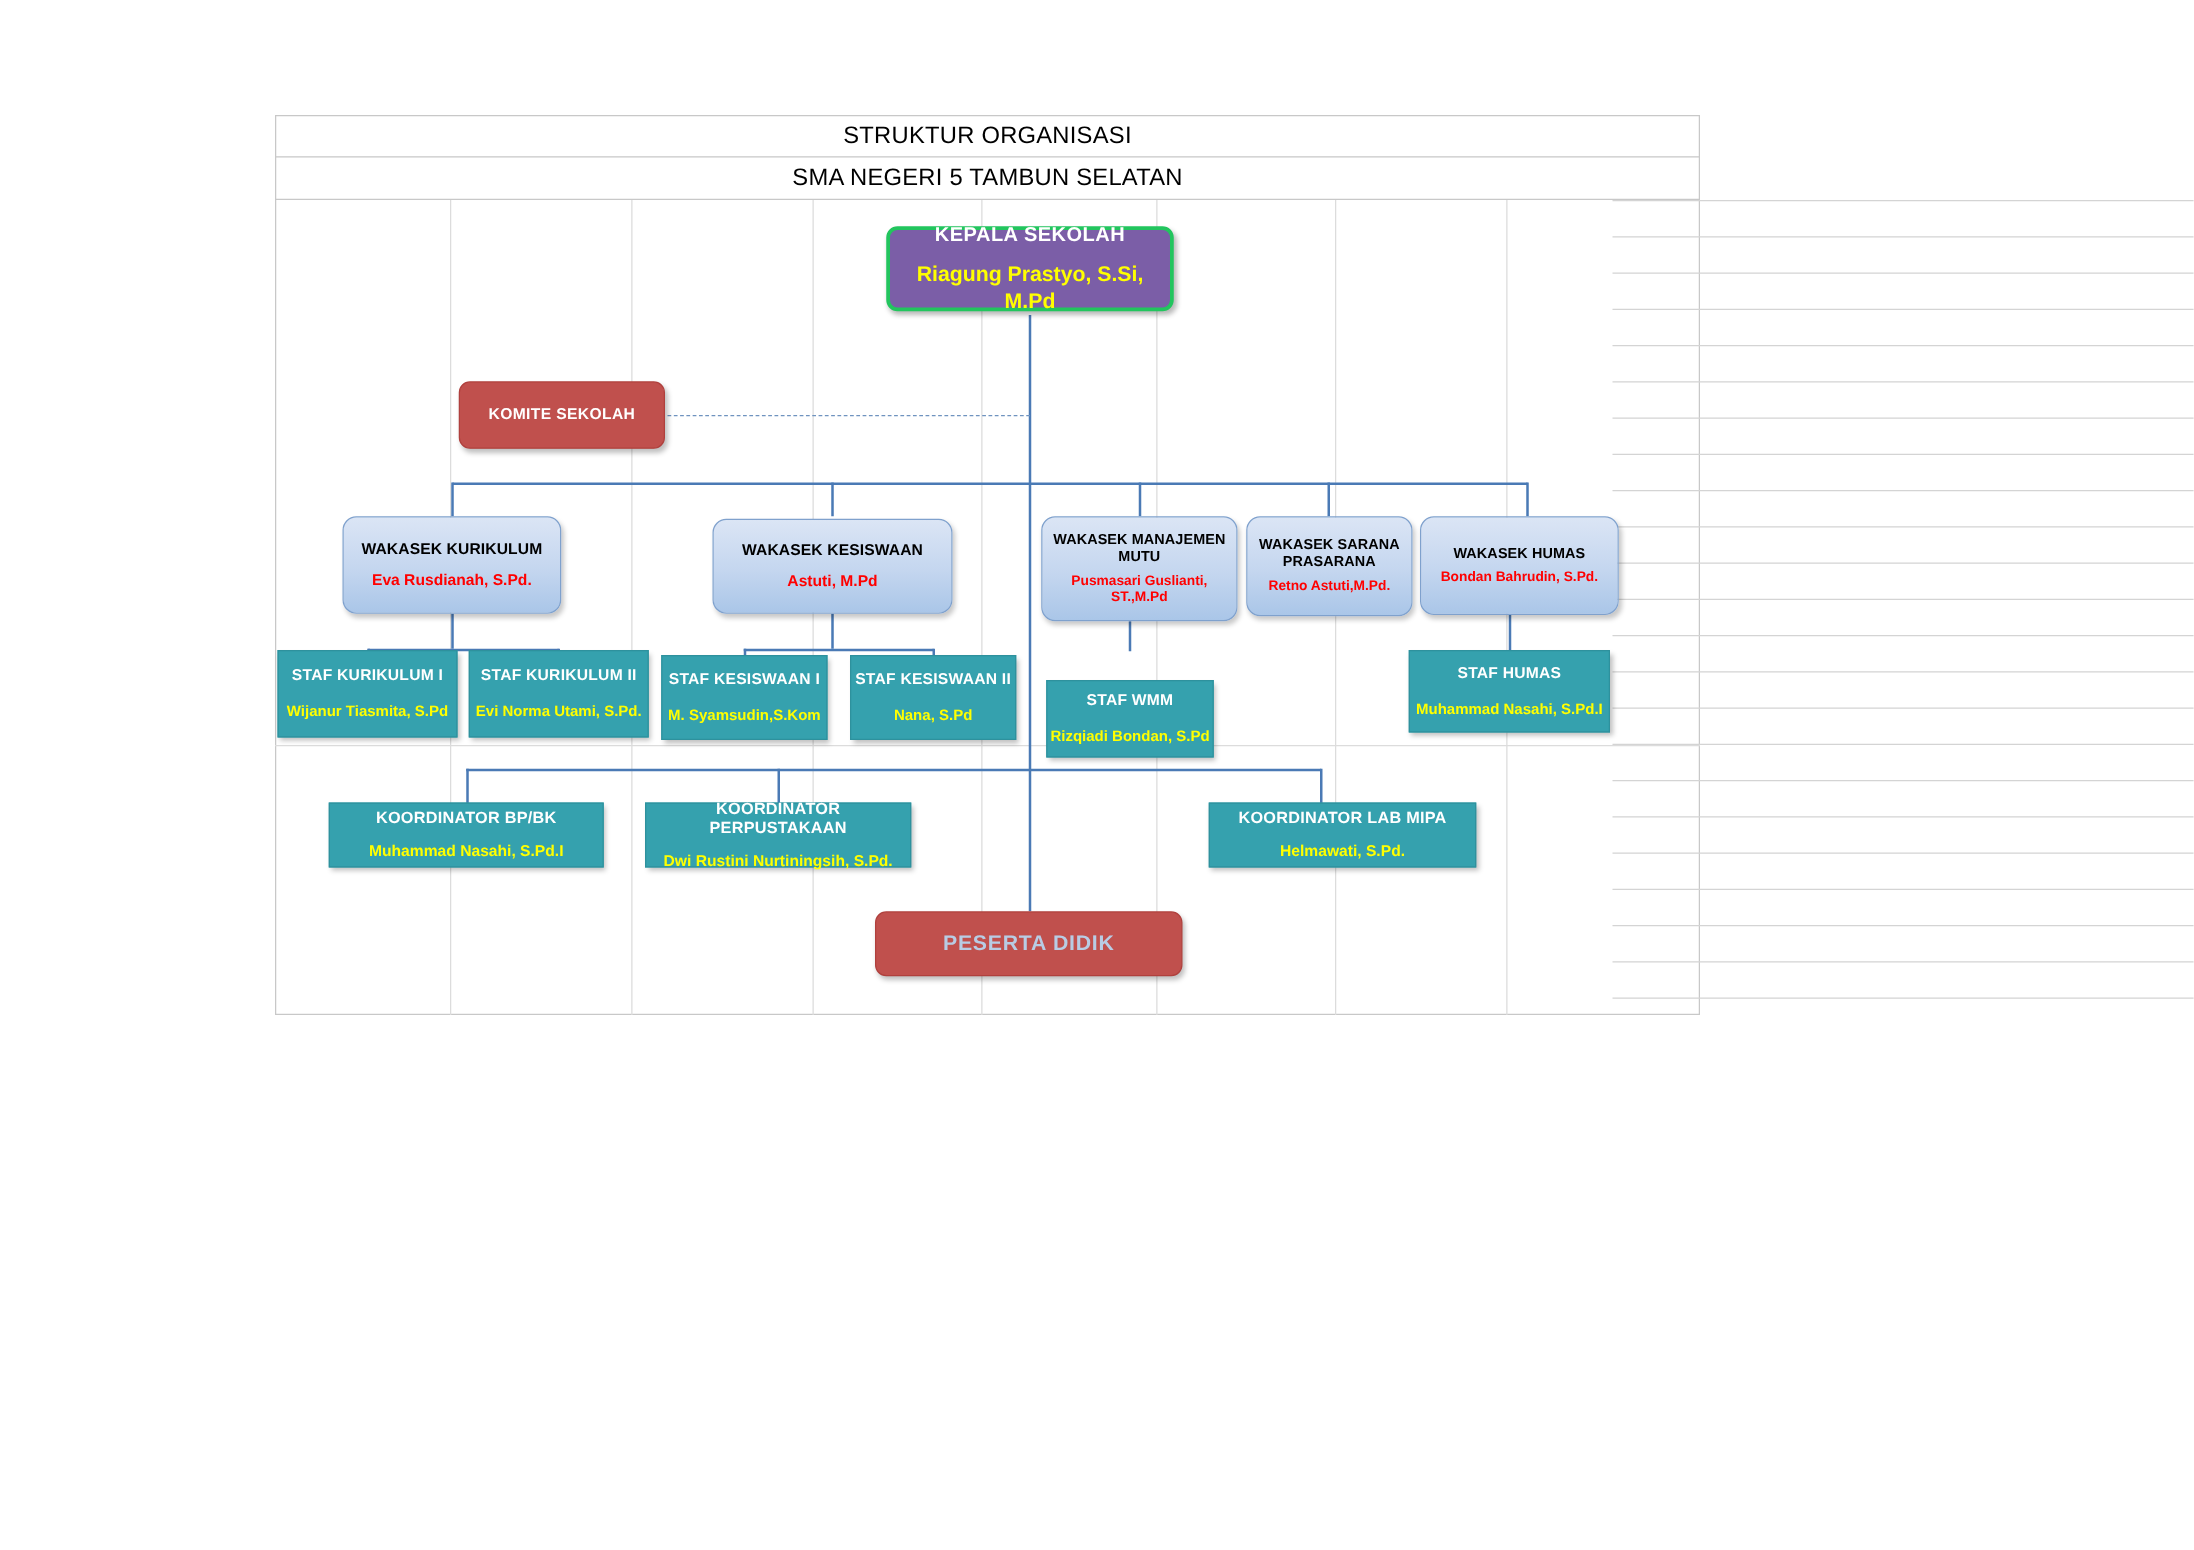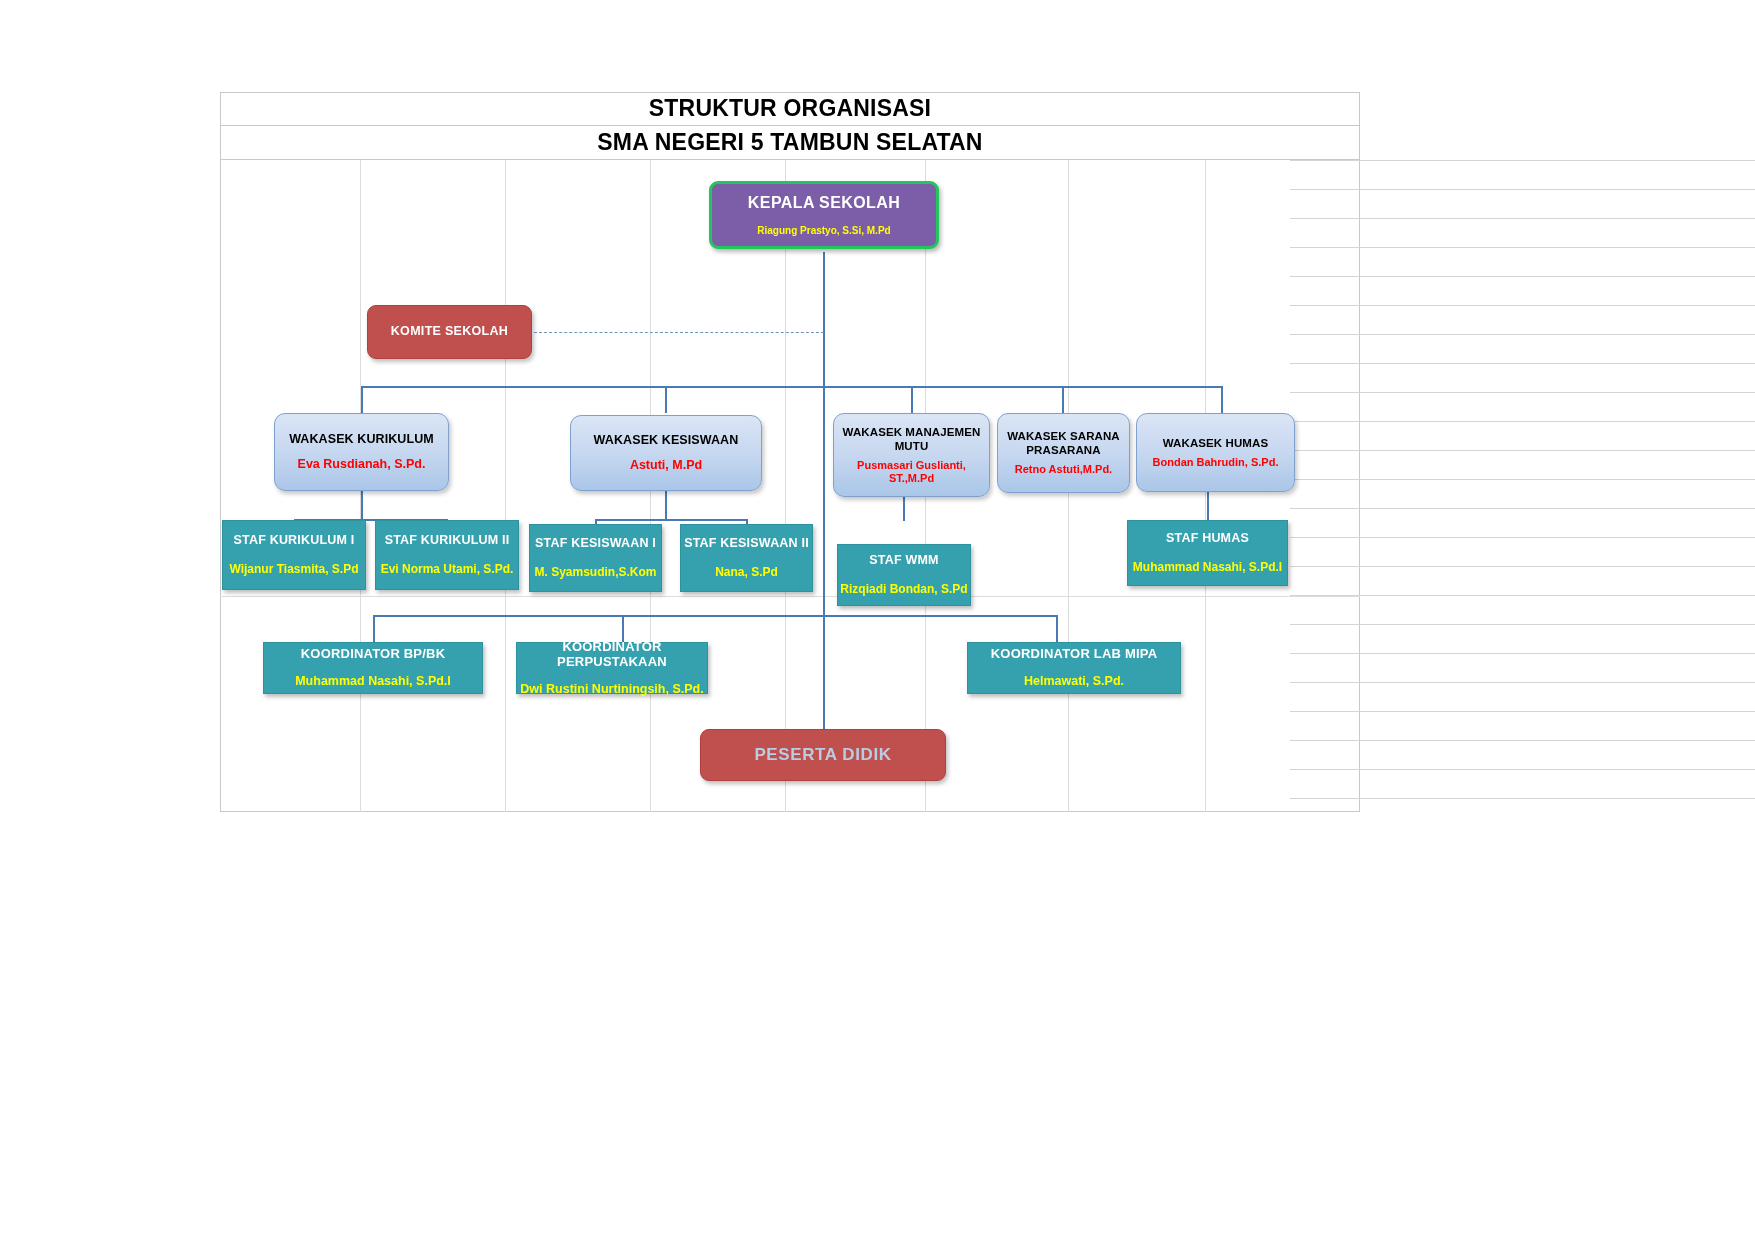--- a/index.html
+++ b/index.html
@@ -4,21 +4,21 @@
 <style>
   html,body{margin:0;padding:0;background:#ffffff;}
   body{width:1755px;height:1240px;font-family:"Liberation Sans",sans-serif;position:relative;overflow:hidden;}
 
   
   .sheet{position:absolute;left:220px;top:92px;width:1140px;height:720px;border:1px solid #c8c8c8;box-sizing:border-box;}
   .title-row{position:absolute;left:220px;width:1140px;box-sizing:border-box;border-bottom:1px solid #c8c8c8;
              display:flex;align-items:center;justify-content:center;}
   .title-row.r1{top:92px;height:34px;}
   .title-row.r2{top:126px;height:34px;}
-  .title-row span{font-size:23px;font-weight:bold;color:#000;letter-spacing:.2px;}
+  .title-row span{font-size:19px;font-weight:normal;color:#000;letter-spacing:.2px;}
 
   
   .vline{position:absolute;width:1px;background:#dcdcdc;}
   .hline{position:absolute;height:1px;background:#dcdcdc;}
   .rgrid .hline{background:#d4d4d4;}
   .rgrid{position:absolute;left:1290px;top:160px;width:465px;height:652px;}
   .rgrid .hline{left:0;width:465px;}
 
   
   .conn{position:absolute;background:#4a7ab5;z-index:1;}
@@ -30,21 +30,21 @@
   .node{position:absolute;box-sizing:border-box;z-index:3;display:flex;flex-direction:column;
         align-items:center;justify-content:center;text-align:center;}
 
   .node .t{font-weight:bold;line-height:1.22;}
   .node .n{font-weight:bold;line-height:1.22;}
 
   
   .n-head{background:#7b5ea7;border:3px solid #22c55e;border-radius:9px;
           box-shadow:2px 3px 4px rgba(0,0,0,.28);}
   .n-head .t{color:#ffffff;font-size:16px;letter-spacing:.4px;}
-  .n-head .n{color:#ffff00;font-size:10px;margin-top:12px;}
+  .n-head .n{color:#ffff00;font-size:17px;margin-top:12px;}
 
   
   .n-red{background:#c0504d;border:1px solid #b0403d;border-radius:9px;
          box-shadow:2px 3px 4px rgba(0,0,0,.25);}
   .n-red .t{color:#ffffff;font-size:12.5px;letter-spacing:.3px;}
   .n-students .t{color:#b8cce4;font-size:17px;letter-spacing:.6px;font-weight:bold;}
 
   
   .n-blue{background:linear-gradient(180deg,#dbe5f5 0%,#c4d6ef 55%,#aac6e8 100%);
           border:1px solid #7fa1cd;border-radius:11px;
@@ -202,21 +202,21 @@
 <div class="node n-teal" style="left:1127px;top:520px;width:161px;height:66px;">
   <span class="t">STAF HUMAS</span>
   <span class="n">Muhammad Nasahi, S.Pd.I</span>
 </div>
 
 <div class="node n-teal coord" style="left:263px;top:642px;width:220px;height:52px;">
   <span class="t">KOORDINATOR BP/BK</span>
   <span class="n">Muhammad Nasahi, S.Pd.I</span>
 </div>
 
-<div class="node n-teal coord" style="left:516px;top:642px;width:192px;height:52px;">
+<div class="node n-teal coord" style="left:516px;top:642px;width:213px;height:52px;">
   <span class="t">KOORDINATOR PERPUSTAKAAN</span>
   <span class="n">Dwi Rustini Nurtiningsih, S.Pd.</span>
 </div>
 
 <div class="node n-teal coord" style="left:943px;top:642px;width:214px;height:52px;margin-left:24px;">
   <span class="t">KOORDINATOR LAB MIPA</span>
   <span class="n">Helmawati, S.Pd.</span>
 </div>
 
 <div class="node n-red n-students" style="left:700px;top:729px;width:246px;height:52px;">

